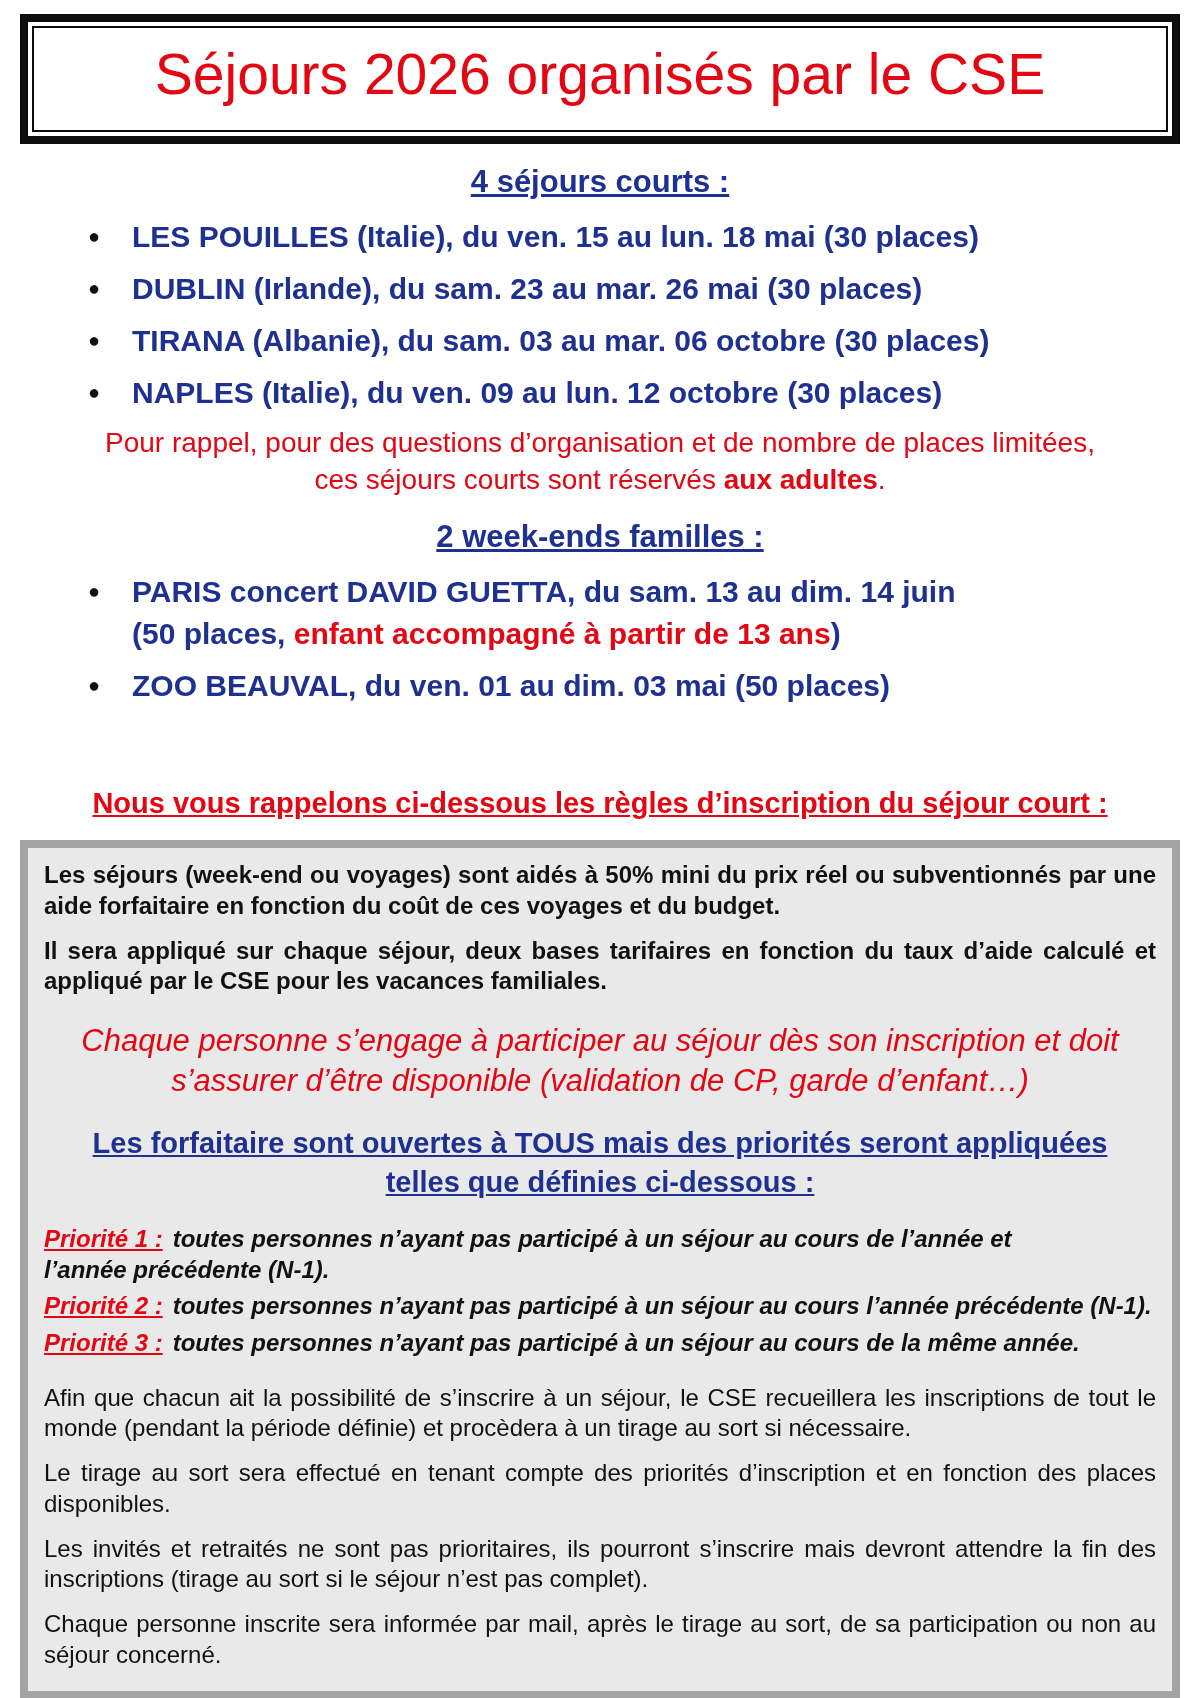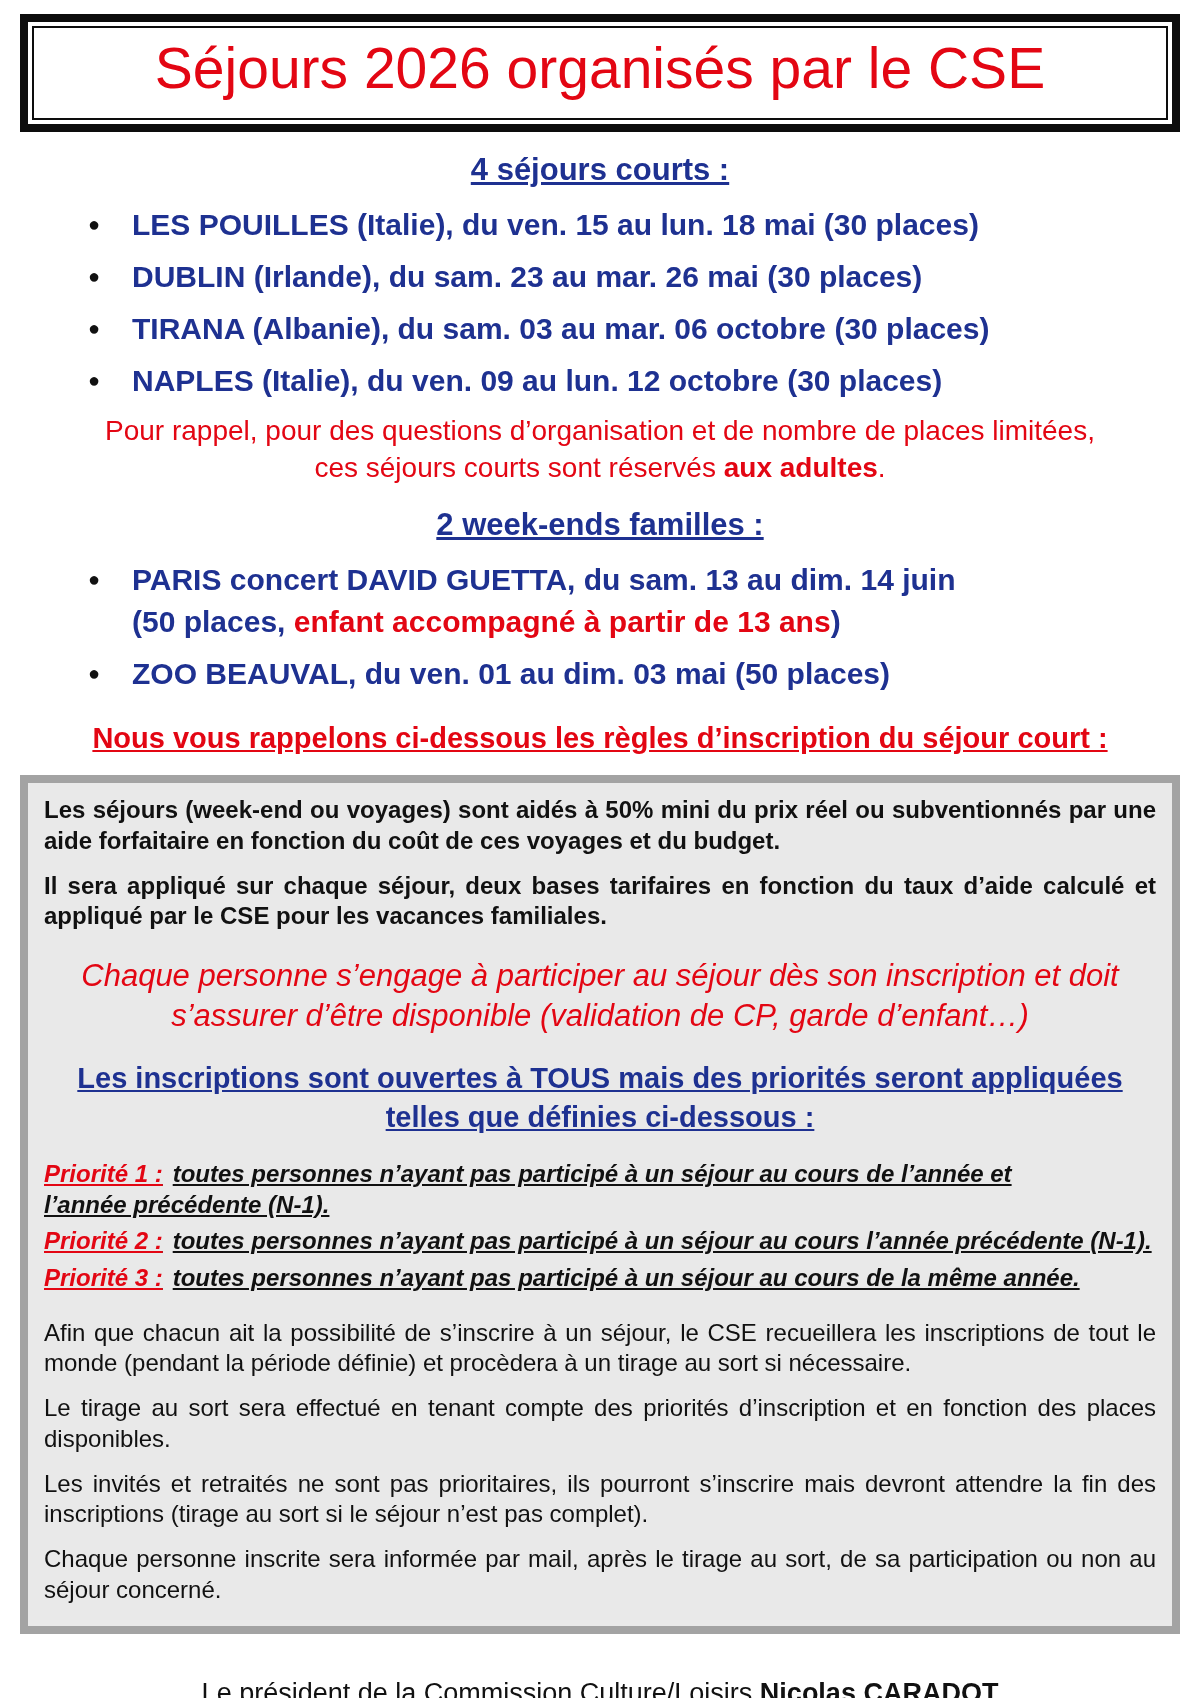--- a/index.html
+++ b/index.html
@@ -14,21 +14,21 @@
     box-sizing: border-box;
     padding: 14px 20px 0 20px;
     overflow: hidden;
     background: #ffffff;
   }
 
   
   .title-frame { border: 8px solid #0d0d0d; padding: 4px; }
   .title-frame-inner { border: 2px solid #0d0d0d; padding: 4px 10px 12px; }
   .doc-title {
-    margin: 4px;
+    margin: 10px;
     text-align: center;
     color: var(--red, #e30613);
     font-size: 57px;
     font-weight: normal;
     line-height: 1.15;
   }
 
   .section-heading {
     text-align: center;
     color: var(--blue, #1e3191);
@@ -65,21 +65,21 @@
     margin: 4px 40px 12px 40px;
   }
   .red-note strong { font-weight: bold; }
 
   .rules-heading {
     color: var(--red, #e30613);
     font-weight: bold;
     text-decoration: underline;
     text-align: center;
     font-size: 29px;
-    margin: 27px 10px 20px 10px;
+    margin: 80px 10px 20px 10px;
   }
 
   .rules-box {
     border: 8px solid #a3a3a3;
     background: var(--box_bg, #e9e9e9);
     padding: 12px 16px 6px 16px;
   }
   .box-para {
     font-size: 24px;
     line-height: 1.28;
@@ -111,21 +111,21 @@
     font-weight: bold;
     line-height: 1.28;
     margin: 0 0 6px 0;
     color: #111111;
   }
   .priority .plabel {
     color: var(--red, #e30613);
     text-decoration: underline;
     margin-right: 10px;
   }
-  .priority-group { margin-bottom: 24px; text-decoration: underline; }
+  .priority-group { margin-bottom: 24px; }
 
   .doc-footer {
     text-align: center;
     font-size: 27px;
     margin-top: 44px;
     color: #111111;
   }
   .doc-footer .signer-name { font-weight: bold; text-decoration: underline; }
 </style>
 </head>
@@ -182,21 +182,21 @@
   </ul>
 
   <h2 class="rules-heading">Nous vous rappelons ci-dessous les règles d’inscription du séjour court :</h2>
 
   <section class="rules-box">
     <p class="box-para bold-para">Les séjours (week-end ou voyages) sont aidés à 50% mini du prix réel ou subventionnés par une aide forfaitaire en fonction du coût de ces voyages et du budget.</p>
     <p class="box-para bold-para">Il sera appliqué sur chaque séjour, deux bases tarifaires en fonction du taux d’aide calculé et appliqué par le CSE pour les vacances familiales.</p>
 
     <p class="engagement">Chaque personne s’engage à participer au séjour dès son inscription et doit s’assurer d’être disponible (validation de CP, garde d’enfant…)</p>
 
-    <p class="open-all">Les inscriptions sont ouvertes à TOUS mais des priorités seront appliquées telles que définies ci-dessous :</p>
+    <p class="open-all">Les forfaitaire sont ouvertes à TOUS mais des priorités seront appliquées telles que définies ci-dessous :</p>
 
     <div class="priority-group">
       <p class="priority">
         <span class="plabel">Priorité 1 :</span><span>toutes personnes n’ayant pas participé à un séjour au cours de l’année et</span><br>
         <span>l’année précédente (N-1).</span>
       </p>
       <p class="priority">
         <span class="plabel">Priorité 2 :</span><span>toutes personnes n’ayant pas participé à un séjour au cours l’année précédente (N-1).</span>
       </p>
       <p class="priority">

